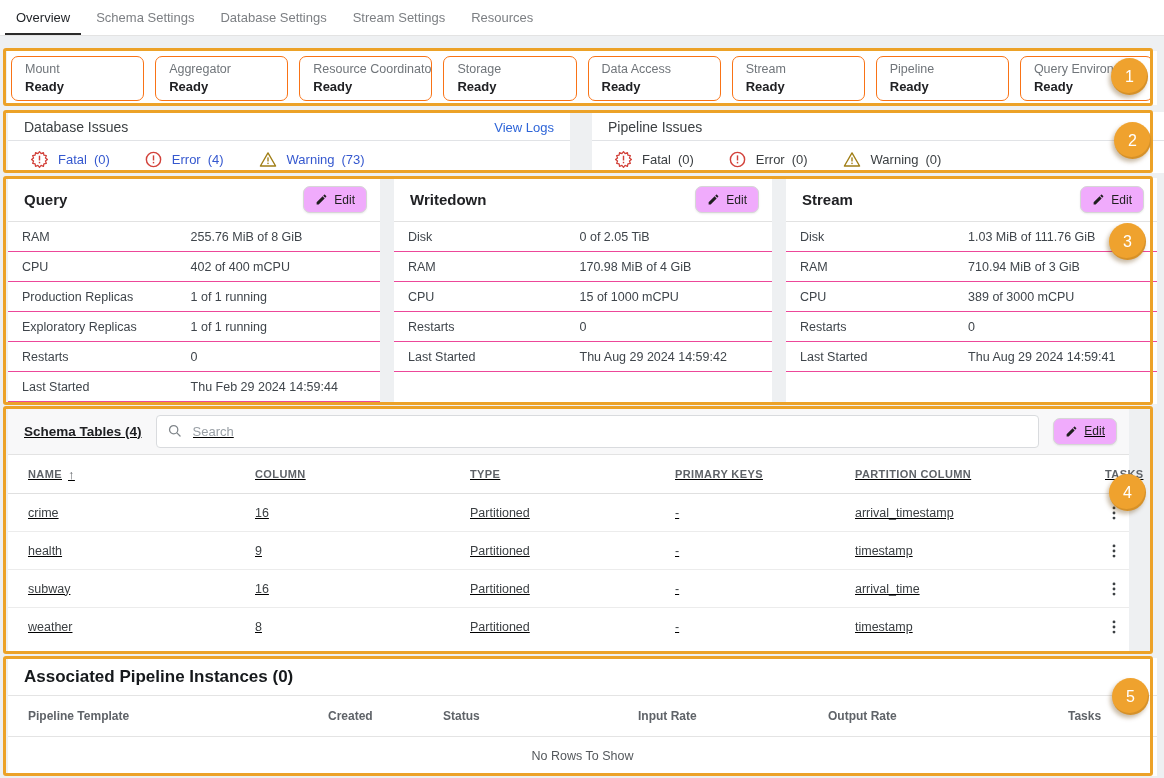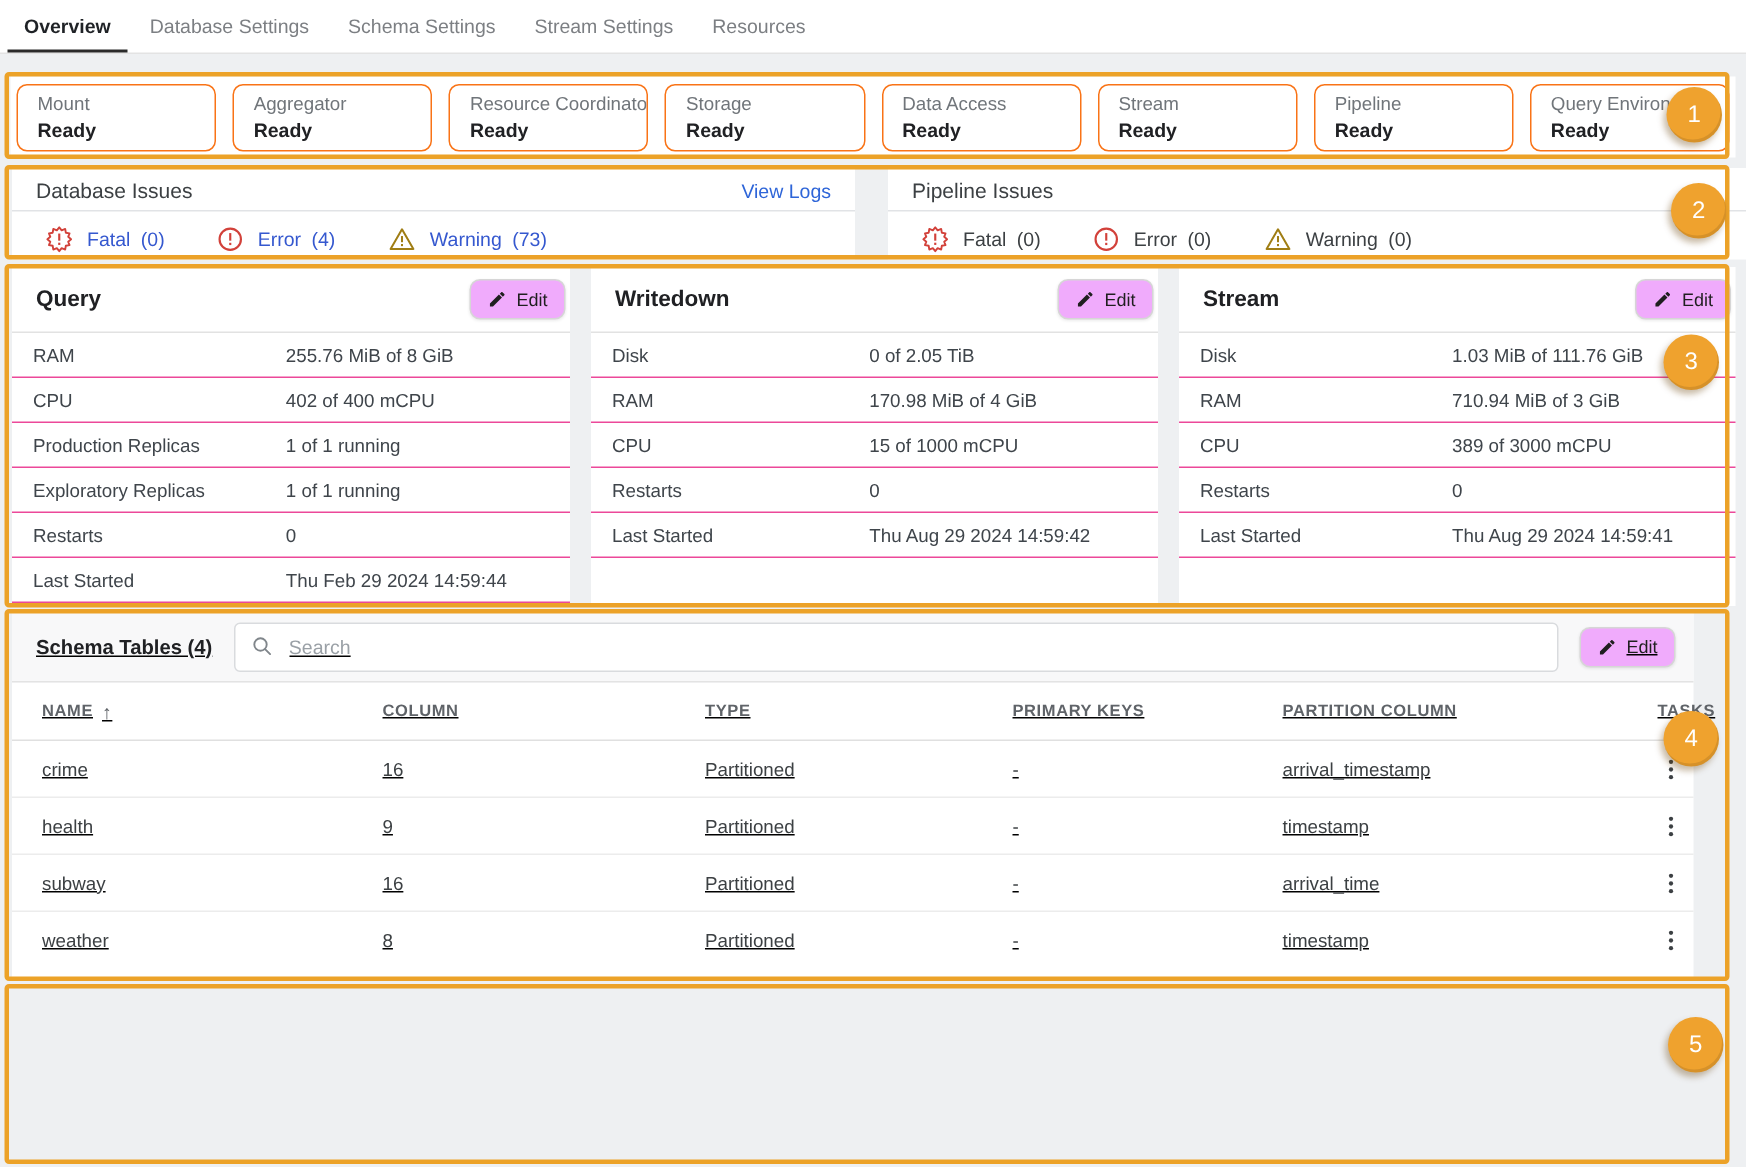--- a/index.html
+++ b/index.html
@@ -3,21 +3,21 @@
 <meta charset="utf-8">
 <style>
   html,body{margin:0;padding:0;}
   body{font-family:"Liberation Sans",sans-serif;background:#eef0f2;}
   #app{position:relative;width:1164px;height:778px;overflow:hidden;background:#eef0f2;}
 
   
   .tabbar{position:absolute;left:0;top:0;width:100%;height:36px;background:#fff;
           border-bottom:1px solid #e3e3e3;display:flex;align-items:stretch;padding-left:3px;box-sizing:border-box;}
   .tab{display:flex;align-items:center;padding:0 13px;font-size:13px;color:#7c7f83;cursor:pointer;position:relative;}
-  .tab.active{color:#1f2226;font-weight:bold;}
+  .tab.active{color:#1f2226;font-weight:normal;}
   .tab.active:after{content:"";position:absolute;left:2px;right:2px;bottom:0;height:2px;background:#2b2b2b;}
 
   
   .status-strip{position:absolute;left:7px;top:51px;width:1150px;height:54px;background:#fff;
                 display:flex;gap:11px;align-items:center;padding:0 4px;box-sizing:border-box;}
   .status-card{flex:1;height:45px;background:#fff;border:1px solid #f97316;border-radius:7px;
                padding:5px 4px 0 13px;box-sizing:border-box;overflow:hidden;}
   .status-label{font-size:12.5px;color:#70757a;white-space:nowrap;}
   .status-value{font-size:13px;font-weight:bold;color:#202124;margin-top:3px;}
 
@@ -32,21 +32,21 @@
   .chips{display:flex;gap:34px;padding:9px 0 12px 22px;align-items:center;}
   .chip{display:flex;align-items:center;gap:9px;font-size:13px;cursor:pointer;}
   .chip .cnt{margin-left:-2px;}
   .chips.linky .chip{color:#3558cf;}
   .chips.plain .chip{color:#3c4043;cursor:default;}
 
   
   .rcard{position:absolute;top:178px;height:226px;background:#fff;box-sizing:border-box;}
   #rc0{left:8px;width:372px;} #rc1{left:394px;width:378px;} #rc2{left:786px;width:371px;}
   .rc-header{height:43px;display:flex;align-items:center;justify-content:space-between;
-             padding:0 3px 0 16px;border-bottom:1px solid #e2e2e2;}
+             padding:0 13px 0 16px;border-bottom:1px solid #e2e2e2;}
   .rc-title{font-size:15px;font-weight:bold;color:#202124;}
   .rc-row{height:29px;display:flex;align-items:center;padding:0 14px;font-size:12.5px;
           color:#3f454b;border-bottom:1px solid #ec4899;}
   .rc-row .lbl{flex:0 0 49%;}
   .btn-edit{display:inline-flex;align-items:center;gap:6px;height:27px;padding:0 11px;background:#f0abfc;
             border:1px solid #d6d6d6;border-radius:7px;font-size:12px;color:#1f1f1f;
             box-shadow:0 1px 2px rgba(0,0,0,.08);cursor:pointer;white-space:nowrap;}
 
   
   .schema{position:absolute;left:8px;top:408px;width:1121px;height:245px;background:#fff;box-sizing:border-box;text-decoration:underline;}
@@ -92,22 +92,22 @@
 
   svg{display:block;}
 </style>
 </head>
 <body>
 
 <div id="app">
 
   <div class="tabbar">
     <div class="tab active">Overview</div>
+    <div class="tab">Schema Settings</div>
     <div class="tab">Database Settings</div>
-    <div class="tab">Schema Settings</div>
     <div class="tab">Stream Settings</div>
     <div class="tab">Resources</div>
   </div>
 
   <div class="status-strip">
     <div class="status-card">
       <div class="status-label">Mount</div>
       <div class="status-value">Ready</div>
     </div>
     <div class="status-card">
@@ -420,20 +420,32 @@
             <svg width="18" height="18" viewBox="0 0 24 24">
               <circle cx="12" cy="5.2" r="1.9" fill="#3c4043"></circle>
               <circle cx="12" cy="12" r="1.9" fill="#3c4043"></circle>
               <circle cx="12" cy="18.8" r="1.9" fill="#3c4043"></circle>
             </svg>
           </span>
         </span>
     </div>
   </div>
 
+  <div class="pipes">
+    <div class="pipes-title">Associated Pipeline Instances (0)</div>
+    <div class="pgrid pipes-header">
+      <span>Pipeline Template</span>
+      <span>Created</span>
+      <span>Status</span>
+      <span>Input Rate</span>
+      <span>Output Rate</span>
+      <span>Tasks</span>
+    </div>
+    <div class="pipes-empty">No Rows To Show</div>
+  </div>
 
   <div class="ann-box" id="ab1"></div>
   <div class="ann-box" id="ab2"></div>
   <div class="ann-box" id="ab3"></div>
   <div class="ann-box" id="ab4"></div>
   <div class="ann-box" id="ab5"></div>
   <div class="ann-badge" id="bg1">1</div>
   <div class="ann-badge" id="bg2">2</div>
   <div class="ann-badge" id="bg3">3</div>
   <div class="ann-badge" id="bg4">4</div>

